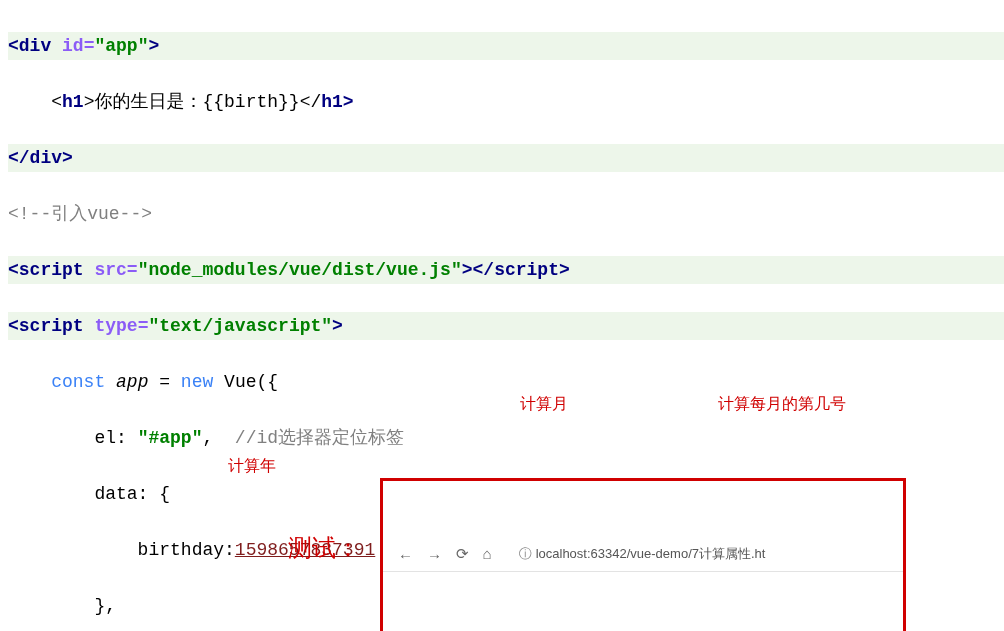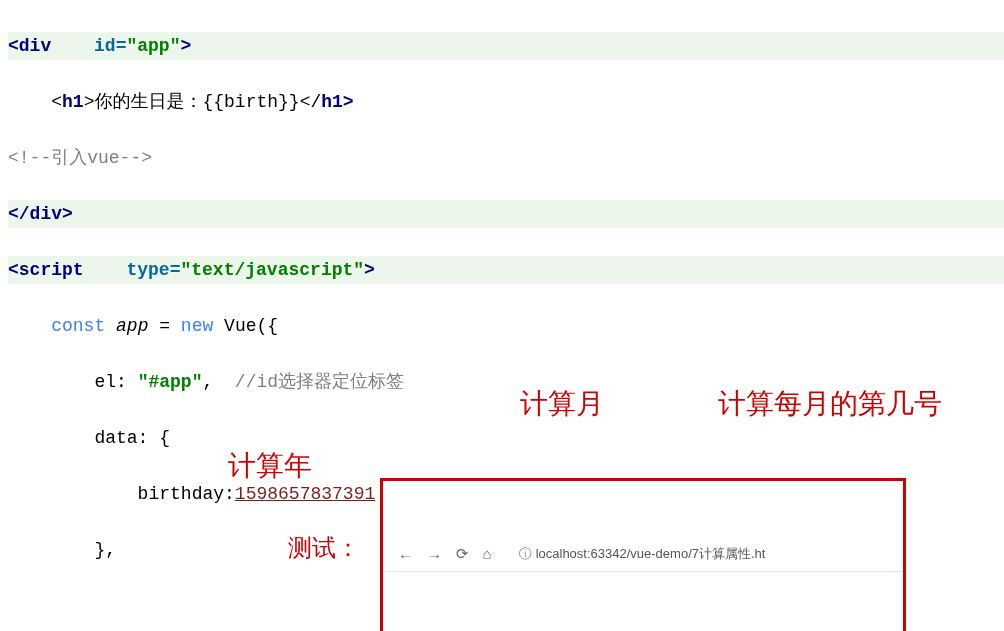--- a/index.html
+++ b/index.html
@@ -1,42 +1,43 @@
 <!DOCTYPE html>
 <html><head>
 <meta charset="utf-8">
 <style>
   body{margin:0;padding:0;font-family:"Courier New",monospace;font-size:18px;background:#fff;width:1004px;}
   .code{padding:4px 0 4px 8px;line-height:28px;white-space:pre;position:relative;}
   .line{height:28px;}
   .hl{background:#edf6ea;}
   .tag{color:#000080;font-weight:bold;}
-  .attr{color:#0369a1;font-weight:bold;margin-left:32px;}
+  .attr{color:#8b5cf6;font-weight:bold;}
   .str{color:#008000;font-weight:bold;}
   .kw{color:#3b82f6;font-weight:normal;}
   .it{font-style:italic;}
   .num{color:#7f1d1d;text-decoration:underline;}
   .cm{color:#808080;}
   .cm2{color:#808080;}
-  .ann{position:absolute;color:#d00000;font-family:"KaiTi","STKaiti",serif;font-size:28px;}
+  .ann{position:absolute;color:#d00000;font-family:"KaiTi","STKaiti",serif;font-size:16px;}
   .browser{position:absolute;left:380px;top:478px;width:520px;border:3px solid #d00000;background:#fff;z-index:2;}
   .b-top{display:flex;align-items:center;height:34px;padding:0 8px;font-size:13px;color:#555;font-family:Arial,sans-serif;border-bottom:1px solid #e3e3e3;}
   .b-ico{margin:0 7px;color:#666;font-size:15px;}
   .b-url{margin-left:20px;}
   .b-url .sec{color:#888;margin-right:4px;}
   .b-bk{display:flex;align-items:center;height:30px;padding:0 8px;font-size:12px;color:#444;font-family:Arial,sans-serif;border-bottom:1px solid #e3e3e3;font-family:"Microsoft YaHei",sans-serif;}
 </style>
 </head>
 <body>
 
 <div class="code">
 <div class="line hl"><span class="tag">&lt;</span><span class="tag">div </span><span class="attr">id=</span><span class="str">"app"</span><span class="tag">&gt;</span></div>
 <div class="line"><span>    &lt;</span><span class="tag">h1</span><span>&gt;你的生日是：{{birth}}&lt;/</span><span class="tag">h1</span><span class="tag">&gt;</span></div>
+<div class="line hl"><span class="tag">&lt;/</span><span class="tag">div</span><span class="tag">&gt;</span></div>
 <div class="line"><span class="cm">&lt;!--引入vue--&gt;</span></div>
-<div class="line hl"><span class="tag">&lt;/</span><span class="tag">div</span><span class="tag">&gt;</span></div>
+<div class="line hl"><span class="tag">&lt;</span><span class="tag">script </span><span class="attr">src=</span><span class="str">"node_modules/vue/dist/vue.js"</span><span class="tag">&gt;</span><span class="tag">&lt;/</span><span class="tag">script</span><span class="tag">&gt;</span></div>
 <div class="line hl"><span class="tag">&lt;</span><span class="tag">script </span><span class="attr">type=</span><span class="str">"text/javascript"</span><span class="tag">&gt;</span></div>
 <div class="line"><span>    </span><span class="kw">const </span><span class="it">app </span><span>= </span><span class="kw">new </span><span>Vue({</span></div>
 <div class="line"><span>        el: </span><span class="str">"#app"</span><span>,  </span><span class="cm2">//id选择器定位标签</span></div>
 <div class="line"><span>        data: {</span></div>
 <div class="line"><span>            birthday:</span><span class="num">1598657837391</span></div>
 <div class="line"><span>        },</span></div>
 
 
 
 

